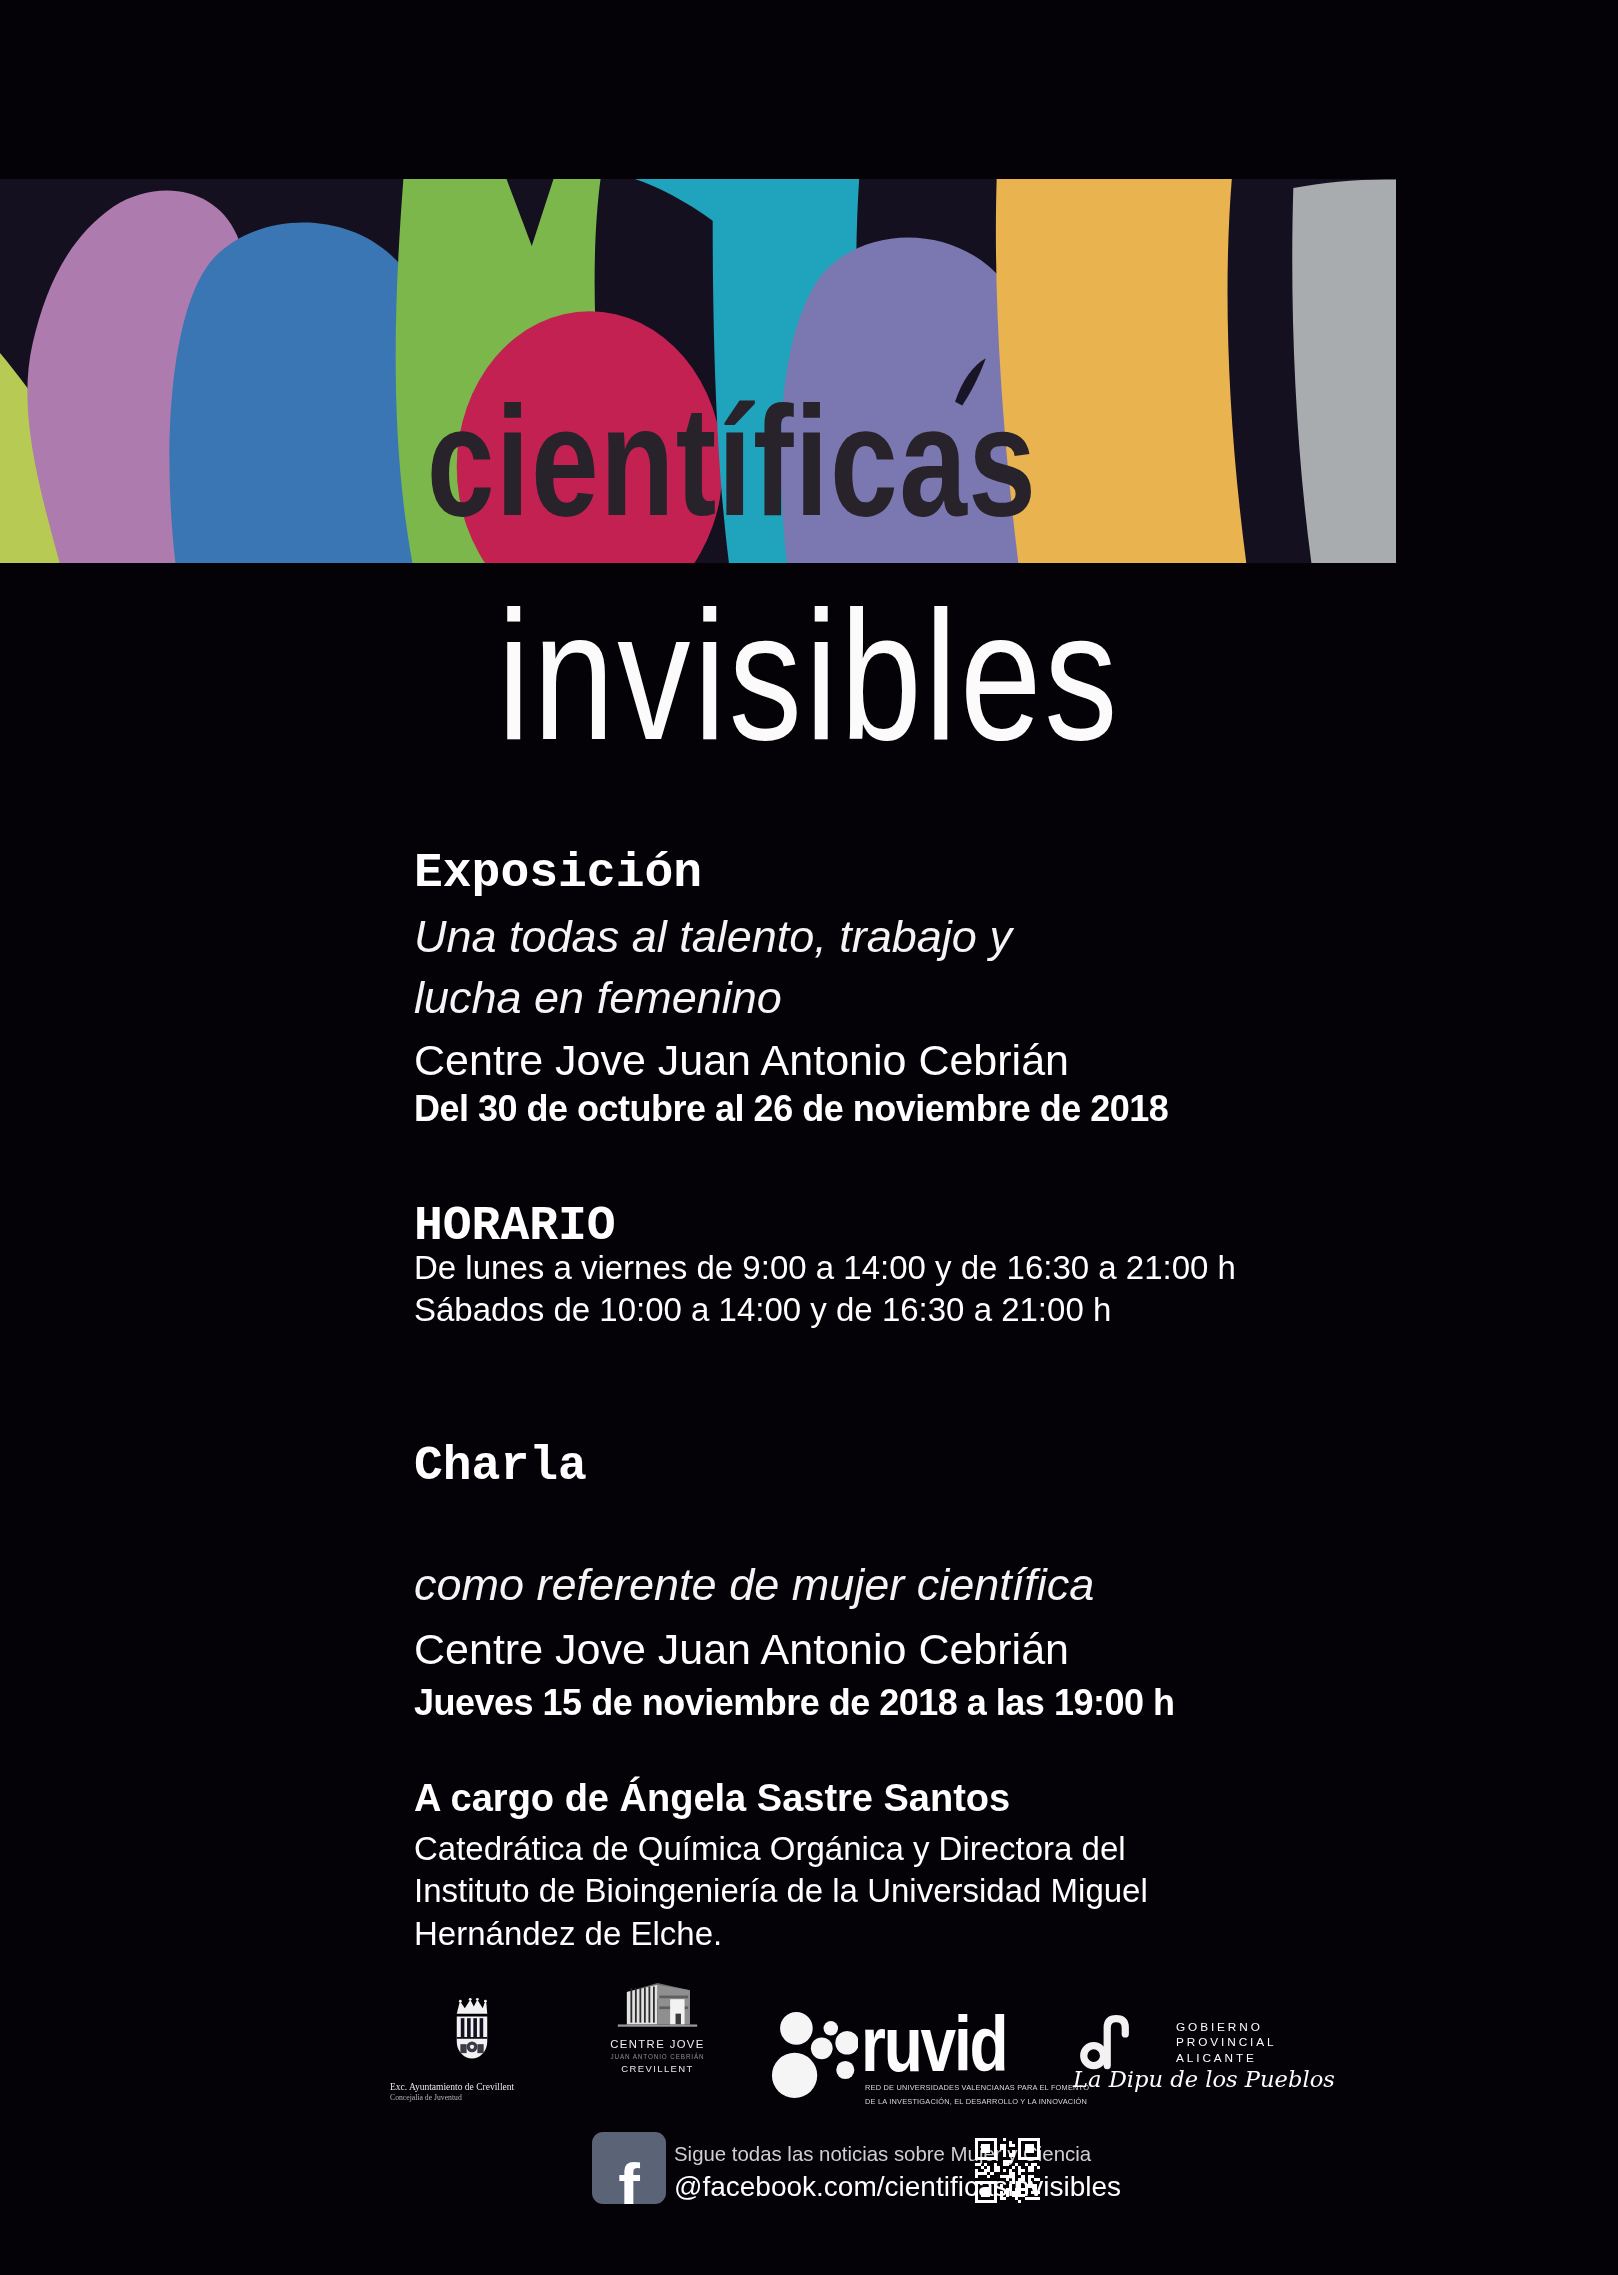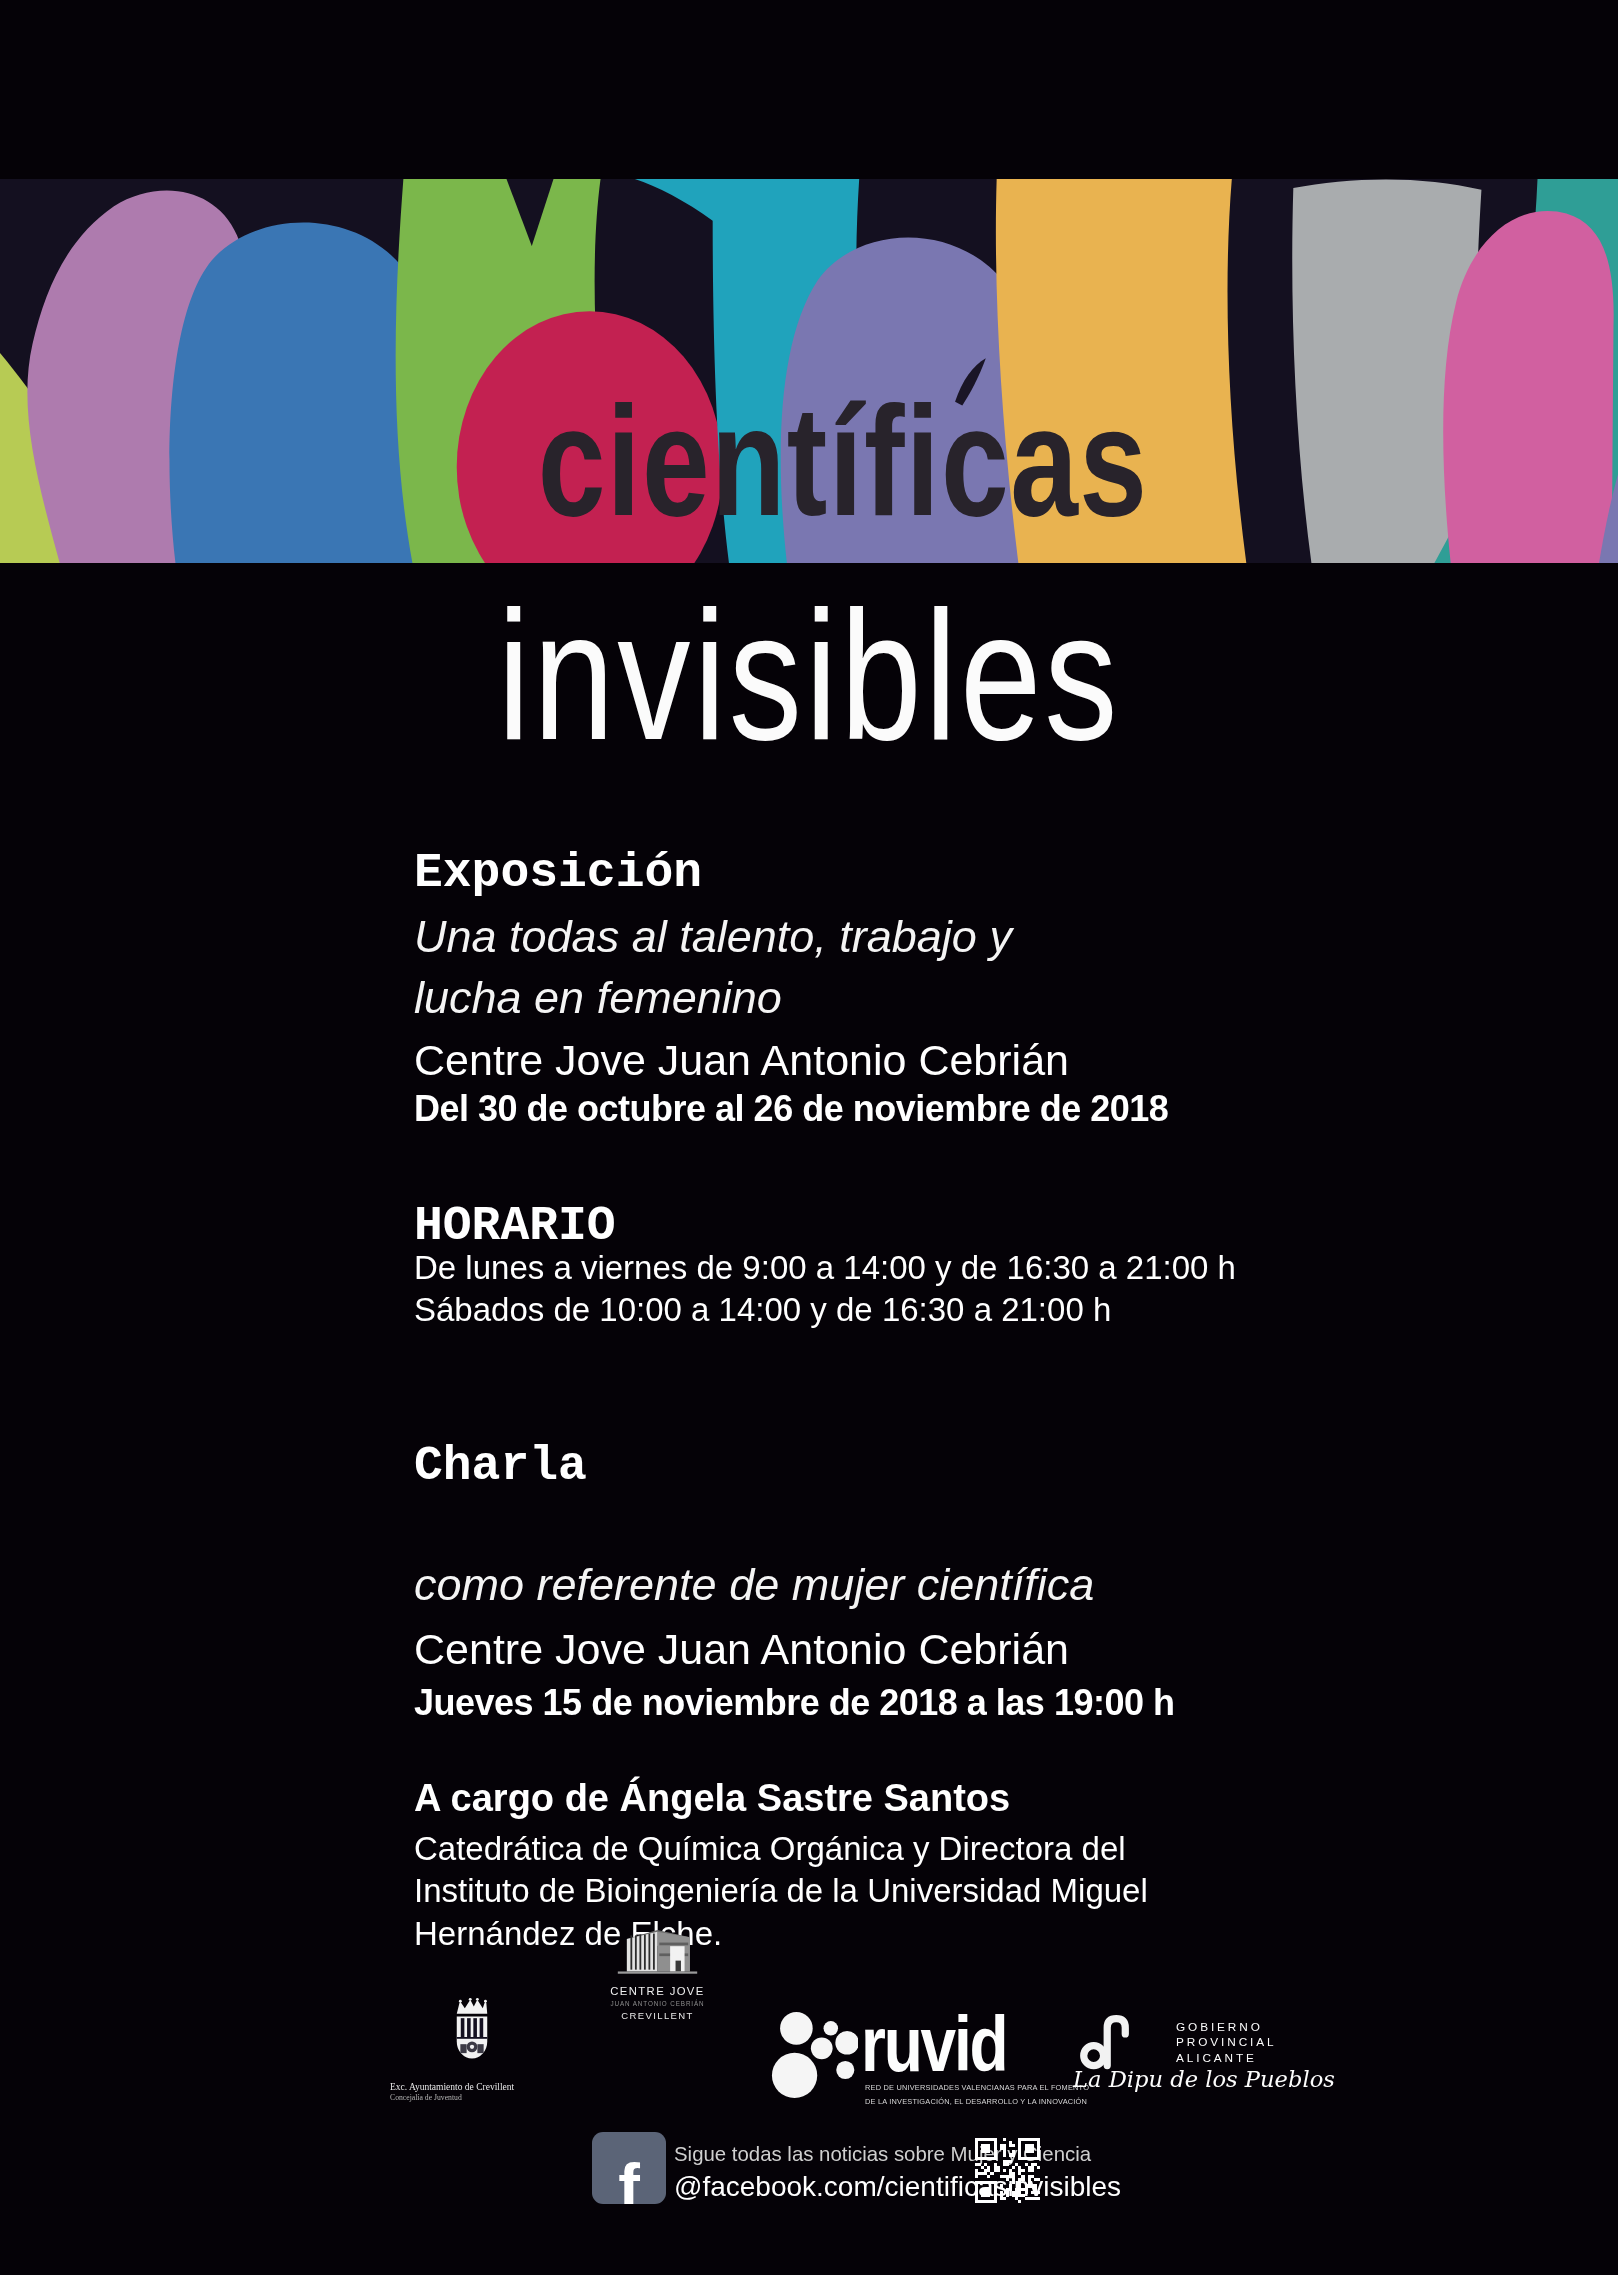--- a/index.html
+++ b/index.html
@@ -1,19 +1,19 @@
 <!DOCTYPE html>
 <html style="font-size:14.5px"><head>
 <meta charset="utf-8">
 <style>
   html,body{margin:0;padding:0;background:#000;}
   .poster{position:relative;width:1618px;height:2275px;background:#050207;overflow:hidden;
           font-family:"Liberation Sans",sans-serif;color:#fff;}
   
-  .banner{position:absolute;top:179px;left:0;width:1618px;height:384px;overflow:hidden;}
+  .banner{position:absolute;top:179px;left:0;width:1396px;height:384px;overflow:hidden;}
   .banner svg{position:absolute;top:0;left:0;}
   .banner-title{position:absolute;top:204px;left:34px;width:100%;text-align:center;
                 font-size:156px;font-weight:bold;line-height:1;color:#28232b;
                 letter-spacing:1.8px;transform:scaleX(0.78);transform-origin:50% 50%;white-space:nowrap;}
   .subtitle{position:absolute;top:584px;left:0;width:100%;text-align:center;
             font-size:183px;line-height:1;color:#fbfbfb;letter-spacing:3.6px;
             transform:scaleX(0.80);transform-origin:50% 50%;white-space:nowrap;}
   
   .line{position:absolute;left:414px;white-space:nowrap;line-height:1.1;}
   .h46{font-size:48px;font-weight:bold;font-family:Liberation Mono, monospace;}
@@ -21,21 +21,21 @@
   .reg48{font-size:43px;}
   .bold40{font-size:36px;font-weight:bold;letter-spacing:-0.5px;}
   .bold42{font-size:38px;font-weight:bold;}
   .reg37{font-size:33px;}
   
   .logo-ayto{position:absolute;left:390px;top:1997px;width:163px;text-align:left;
              font-family:"Liberation Serif",serif;}
   .logo-ayto svg{display:block;margin:0 auto;}
   .ayto-l1{font-size:9.5px;color:#e8e8e8;margin-top:4.5px;white-space:nowrap;}
   .ayto-l2{font-size:7.7px;color:#b5b5b5;margin-top:1.8px;white-space:nowrap;}
-  .logo-cj{position:absolute;left:603px;top:1917px;width:109px;text-align:center;}
+  .logo-cj{position:absolute;left:603px;top:1970px;width:109px;text-align:center;}
   .logo-cj svg{display:block;margin:0 auto;}
   .cj-l1{font-size:11.3px;letter-spacing:1.4px;color:#f0f0f0;margin-top:6.3px;white-space:nowrap;}
   .cj-l2{font-size:6.3px;letter-spacing:0.9px;color:#8f8f8f;margin-top:2.7px;white-space:nowrap;}
   .cj-l3{font-size:9.5px;letter-spacing:1.4px;color:#e8e8e8;margin-top:2.7px;white-space:nowrap;}
   .ruvid-dots{position:absolute;left:771px;top:2003px;}
   .ruvid-word{position:absolute;left:861px;top:2005px;font-size:78px;font-weight:bold;line-height:1;
               color:#fdfdfd;letter-spacing:-2.7px;transform:scaleX(0.82);transform-origin:0 0;white-space:nowrap;}
   .ruvid-tags{position:absolute;left:865px;top:2081px;width:163px;}
   .ruvid-tag{font-size:7.4px;color:#d8d8d8;line-height:13.6px;letter-spacing:0.2px;white-space:nowrap;}
   .logo-dipu-mono{position:absolute;left:1080px;top:2015px;}

